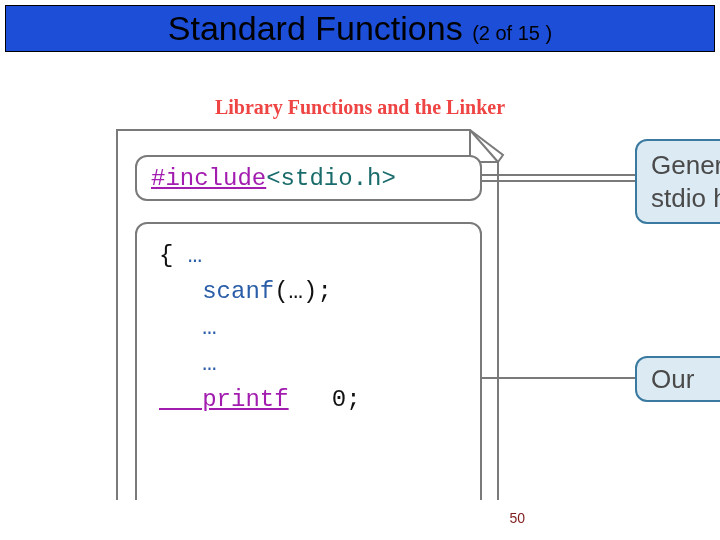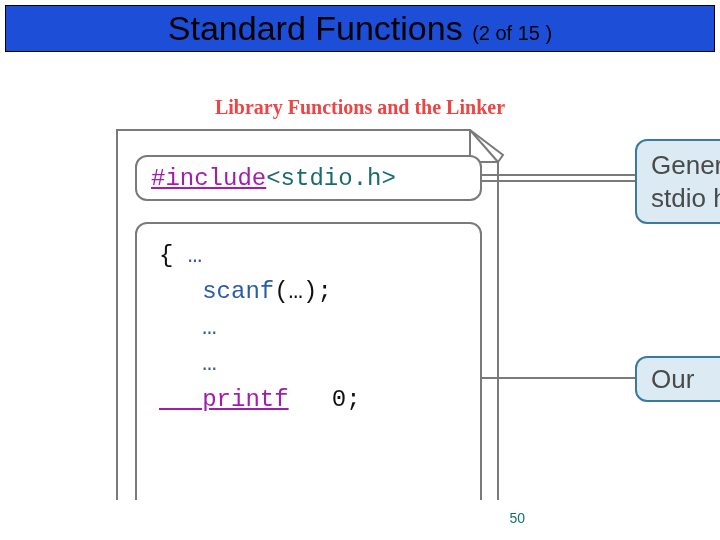--- a/index.html
+++ b/index.html
@@ -116,21 +116,21 @@
       color: #4a4a4a;
       line-height: 1.25;
     }
     .callout-top { top: 11px; left: 520px; width: 140px; }
     .callout-bottom { top: 228px; left: 520px; width: 140px; height: 46px; display: flex; align-items: center; }
     .page-number {
       position: absolute;
       bottom: 14px;
       right: 195px;
       font-size: 14px;
-      color: #0f766e;
+      color: #7f1d1d;
       font-family: Arial, Helvetica, sans-serif;
     }
   </style>
 </head>
 <body>
 
 <div class="title-banner">
   <div>
     <span class="title-main">Standard Functions </span><span class="title-counter">(2 of 15 )</span>
   </div>

